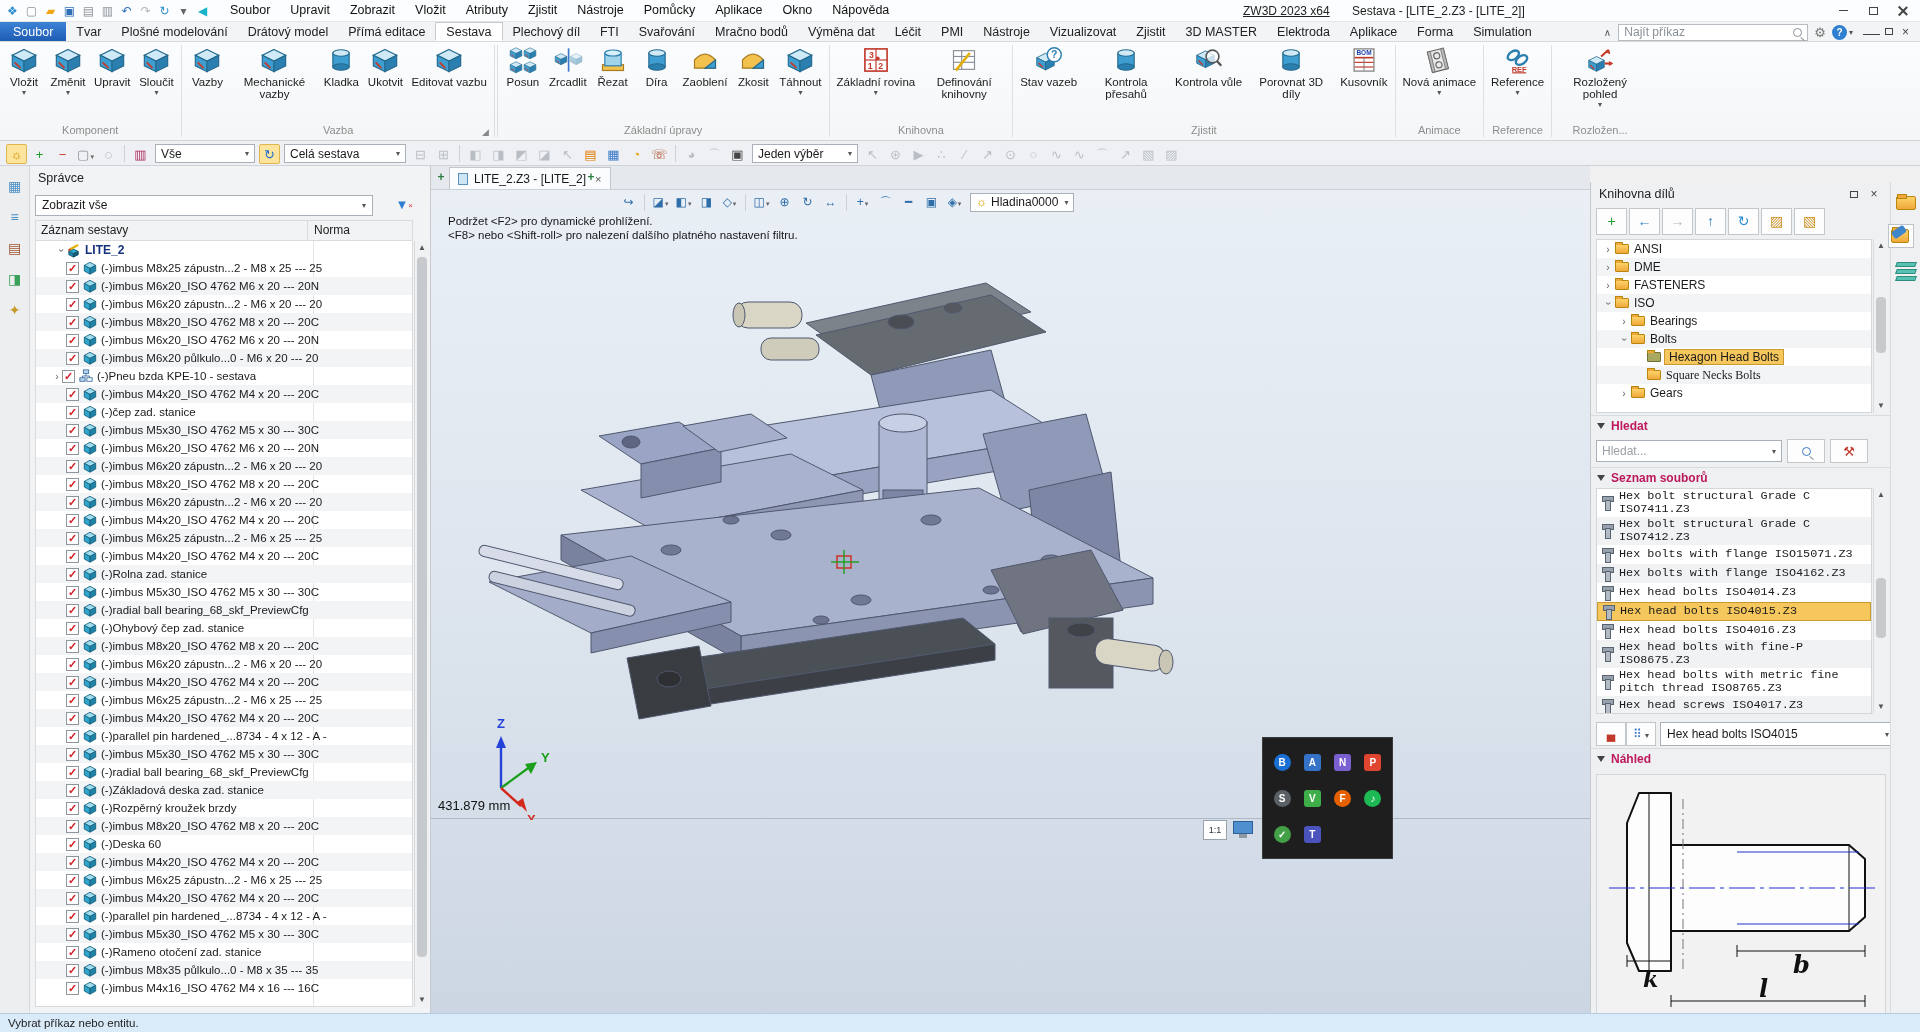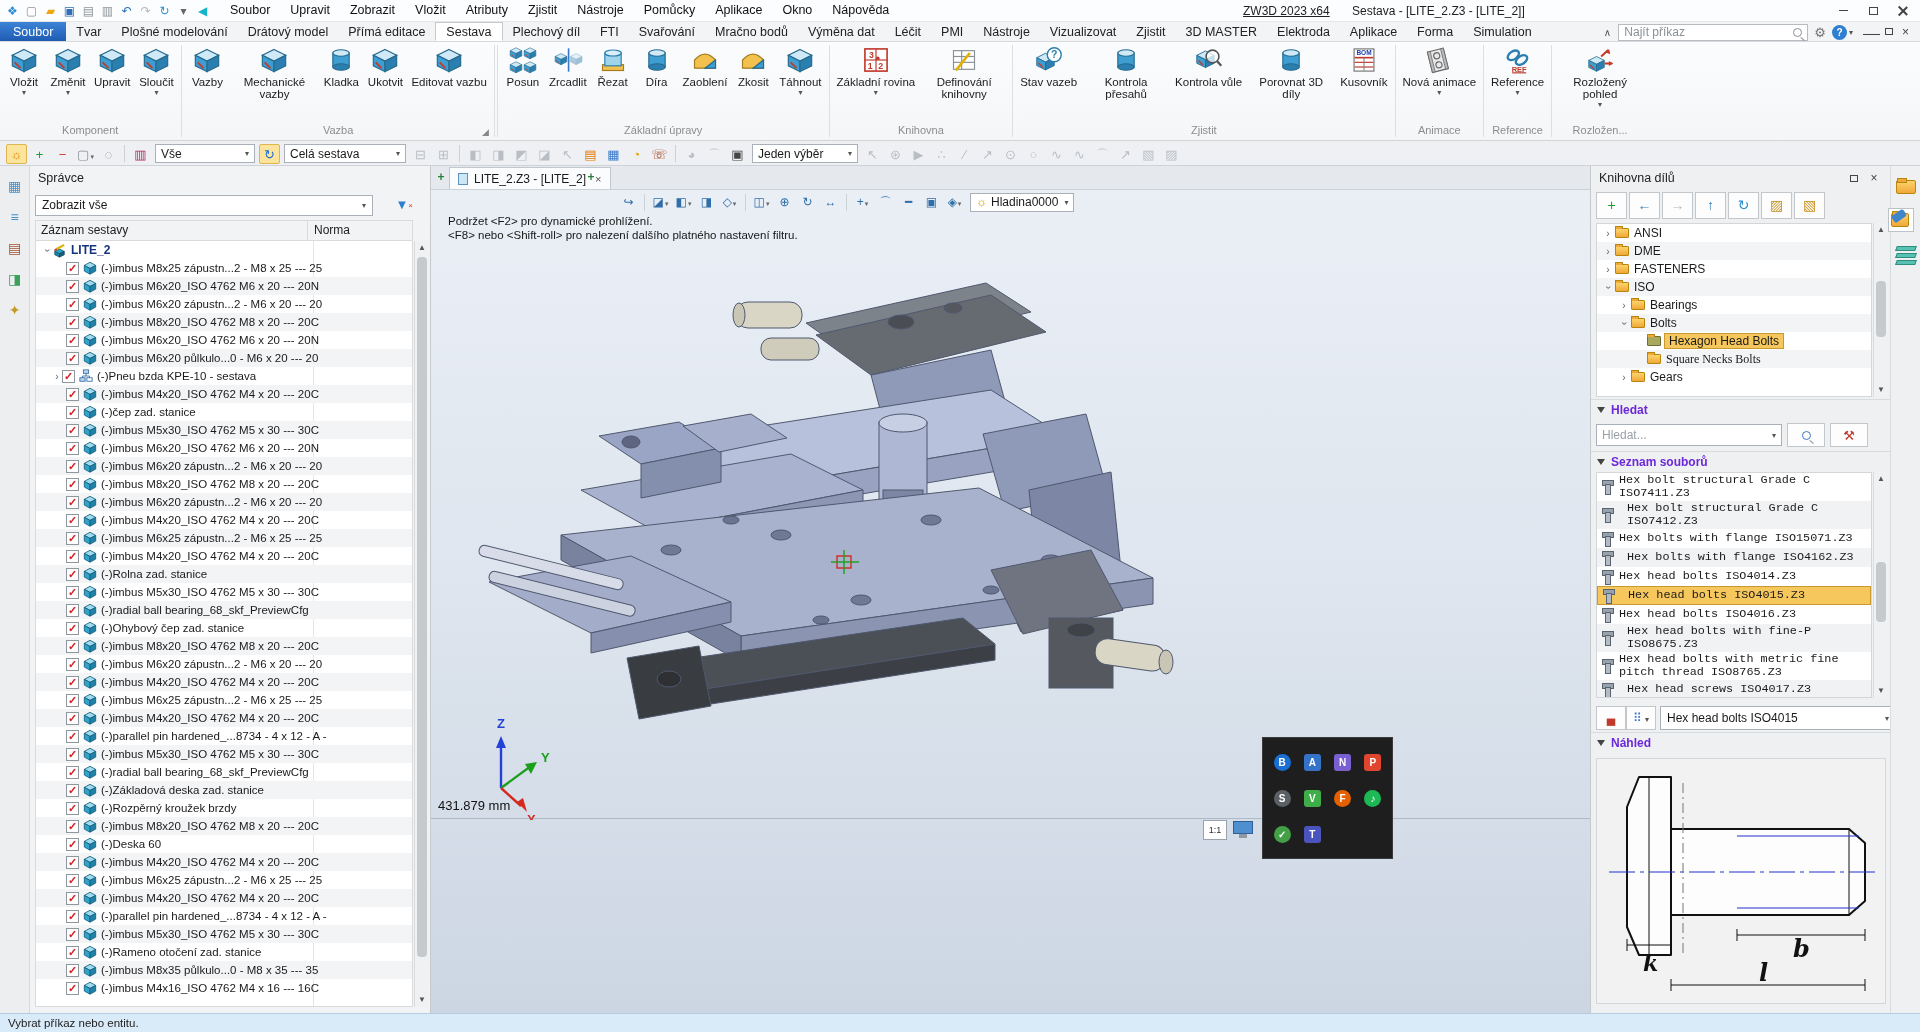--- a/index.html
+++ b/index.html
@@ -112,42 +112,42 @@
   
   .triad{position:absolute;left:30px;top:520px;width:100px;height:110px;}
   .triad text{font-size:13px;font-weight:bold;}
 
   
   .tray{position:absolute;left:1262px;top:737px;width:131px;height:122px;background:#1e1e1e;border:1px solid #3a3a3a;display:grid;grid-template-columns:repeat(4,1fr);align-items:center;padding:6px 4px;}
   .trayicon{width:17px;height:17px;border-radius:50%;color:#fff;font-size:10px;line-height:17px;text-align:center;margin:auto;font-weight:bold;}
   .trayicon.sq{border-radius:3px;}
 
   
-  .rightpanel{position:absolute;left:1590px;top:166px;width:330px;height:847px;background:#eef0f2;border-left:1px solid #c6cacd;}
+  .rightpanel{position:absolute;left:1590px;top:182px;width:330px;height:847px;background:#eef0f2;border-left:1px solid #c6cacd;}
   .rp-title{height:24px;line-height:24px;padding-left:8px;font-size:12.5px;color:#222;position:relative;}
   .rp-wbtns{position:absolute;right:36px;top:4px;display:flex;}
   .rp-wbtns .wbtn{width:20px;height:16px;}
   .rp-tools{position:absolute;left:5px;top:26px;display:flex;}
   .rpbtn{width:31px;height:27px;background:#fdfdfd;border:1px solid #c2c7cc;margin-right:2px;text-align:center;line-height:25px;font-size:14px;}
   .ftreewrap{position:absolute;left:5px;top:57px;width:276px;height:174px;background:#fff;border:1px solid #d4d7da;overflow:hidden;}
   .frow{display:flex;align-items:center;height:18px;font-size:12px;white-space:nowrap;padding-left:4px;}
   .frow.odd{background:#f3f4f6;}
   .frow.sel .flabel{background:#f6c75c;border:1px solid #c9992f;padding:0 4px;margin-left:-2px;}
   .fold{width:14px;height:10px;background:linear-gradient(#fdd36a,#f0a83a);border:1px solid #b8860b;border-radius:1px;position:relative;margin:0 5px 0 2px;flex:0 0 auto;}
   .fold::before{content:"";position:absolute;left:-1px;top:-3px;width:6px;height:2px;background:#f0a83a;border:1px solid #b8860b;border-bottom:none;}
   .fold.olive{background:#a8a95e;border-color:#6e6f34;}
-  .sect{display:flex;align-items:center;height:20px;font-weight:bold;font-size:12px;color:#6d28d9;padding-left:6px;border-top:1px solid #d9dcdf;background:#eef0f2;}
+  .sect{display:flex;align-items:center;height:20px;font-weight:bold;font-size:12px;color:#be185d;padding-left:6px;border-top:1px solid #d9dcdf;background:#eef0f2;}
   .tri{width:0;height:0;border-left:4px solid transparent;border-right:4px solid transparent;border-top:6px solid #444;margin-right:6px;}
   .searchrow{display:flex;align-items:center;padding:4px 5px;}
   .searchbox{width:186px;height:22px;background:#fff;border:1px solid #a9b0b7;display:flex;align-items:center;padding:0 5px;color:#9aa0a7;}
   .searchbox .ph{flex:1;font-size:12px;}
   .sqbtn{width:38px;height:24px;background:#fdfdfd;border:1px solid #c2c7cc;margin-left:5px;display:flex;align-items:center;justify-content:center;}
   .filelist{position:relative;width:276px;margin-left:5px;background:#fff;border:1px solid #d4d7da;overflow:hidden;font-family:Liberation Mono, monospace;}
   .filerow{display:flex;align-items:center;min-height:19px;font-size:11.8px;padding:1px 2px;}
-  .filerow.odd{background:#f1f2f4;gap:8px;}
+  .filerow.odd{background:#f1f2f4;}
   .filerow.sel{background:#f6c75c;border:1px solid #c9992f;}
   .bolti{width:10px;height:14px;position:relative;flex:0 0 auto;margin:0 7px 0 3px;}
   .bolti::before{content:"";position:absolute;left:0;top:0;width:10px;height:4px;background:#97a2ad;border:1px solid #5a6470;}
   .bolti::after{content:"";position:absolute;left:3px;top:4px;width:4px;height:9px;background:#b3bcc5;border:1px solid #5a6470;}
   .flabel2{line-height:13px;}
   .partcomborow{display:flex;align-items:center;margin:4px 5px;}
   .pcbtn{width:30px;height:24px;background:#fdfdfd;border:1px solid #c2c7cc;text-align:center;line-height:22px;font-size:12px;}
   .partcombo{flex:1;height:24px;background:#fff;border:1px solid #a9b0b7;display:flex;align-items:center;padding:0 6px;margin-left:4px;font-size:12px;}
   .previewbox{margin:4px 5px 0;width:290px;height:246px;background:#f2f2f2;border:1px solid #d4d7da;}
   .rstrip{position:absolute;right:0;top:0;width:30px;height:847px;background:#eef0f2;border-left:1px solid #d9dcdf;}
@@ -699,21 +699,21 @@
           <span class="ca" style="font-size:8px;color:#555;">▾</span>
       </div>
       <div class="funnelbtn">▼<i>×</i></div>
     </div>
     <div class="lp-header">
       <div class="c1">Záznam sestavy</div>
       <div class="c2">Norma</div>
     </div>
     <div class="treewrap" id="treewrap">
       <div class="colline"></div>
-    <div class="trow" style="padding-left: 6px;">
+    <div class="trow" style="padding-left: 6px; margin-left: 14px;">
           <span class="chev open">›</span>
           <span class="pcube">
             <svg width="15" height="15">
               <use href="#sym-root"></use>
             </svg>
           </span>
           <span class="rootlbl">LITE_2</span>
         </div>
         <div class="trow" style="padding-left: 30px;">
           <span class="cb">✓</span>

